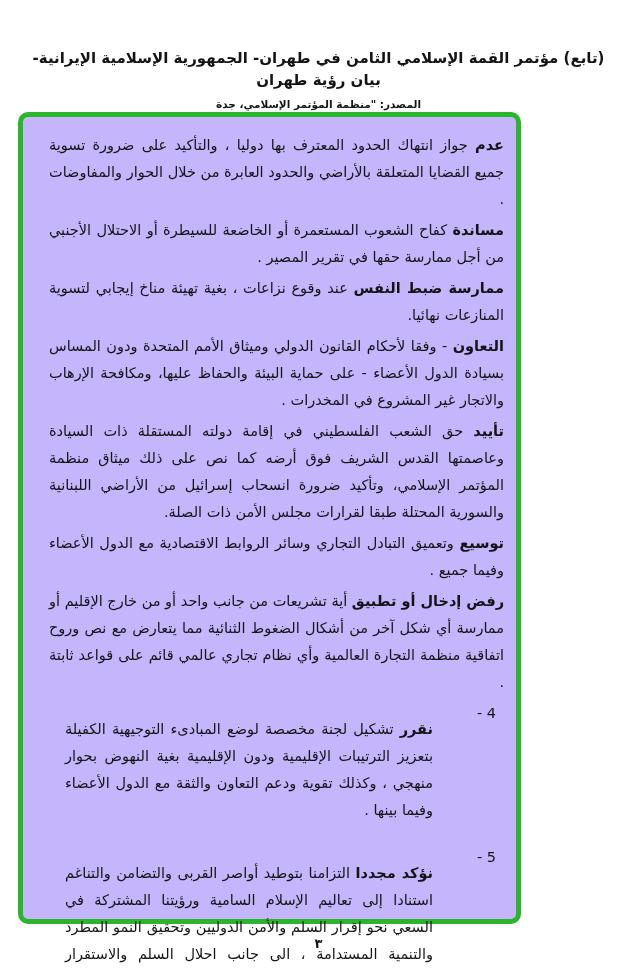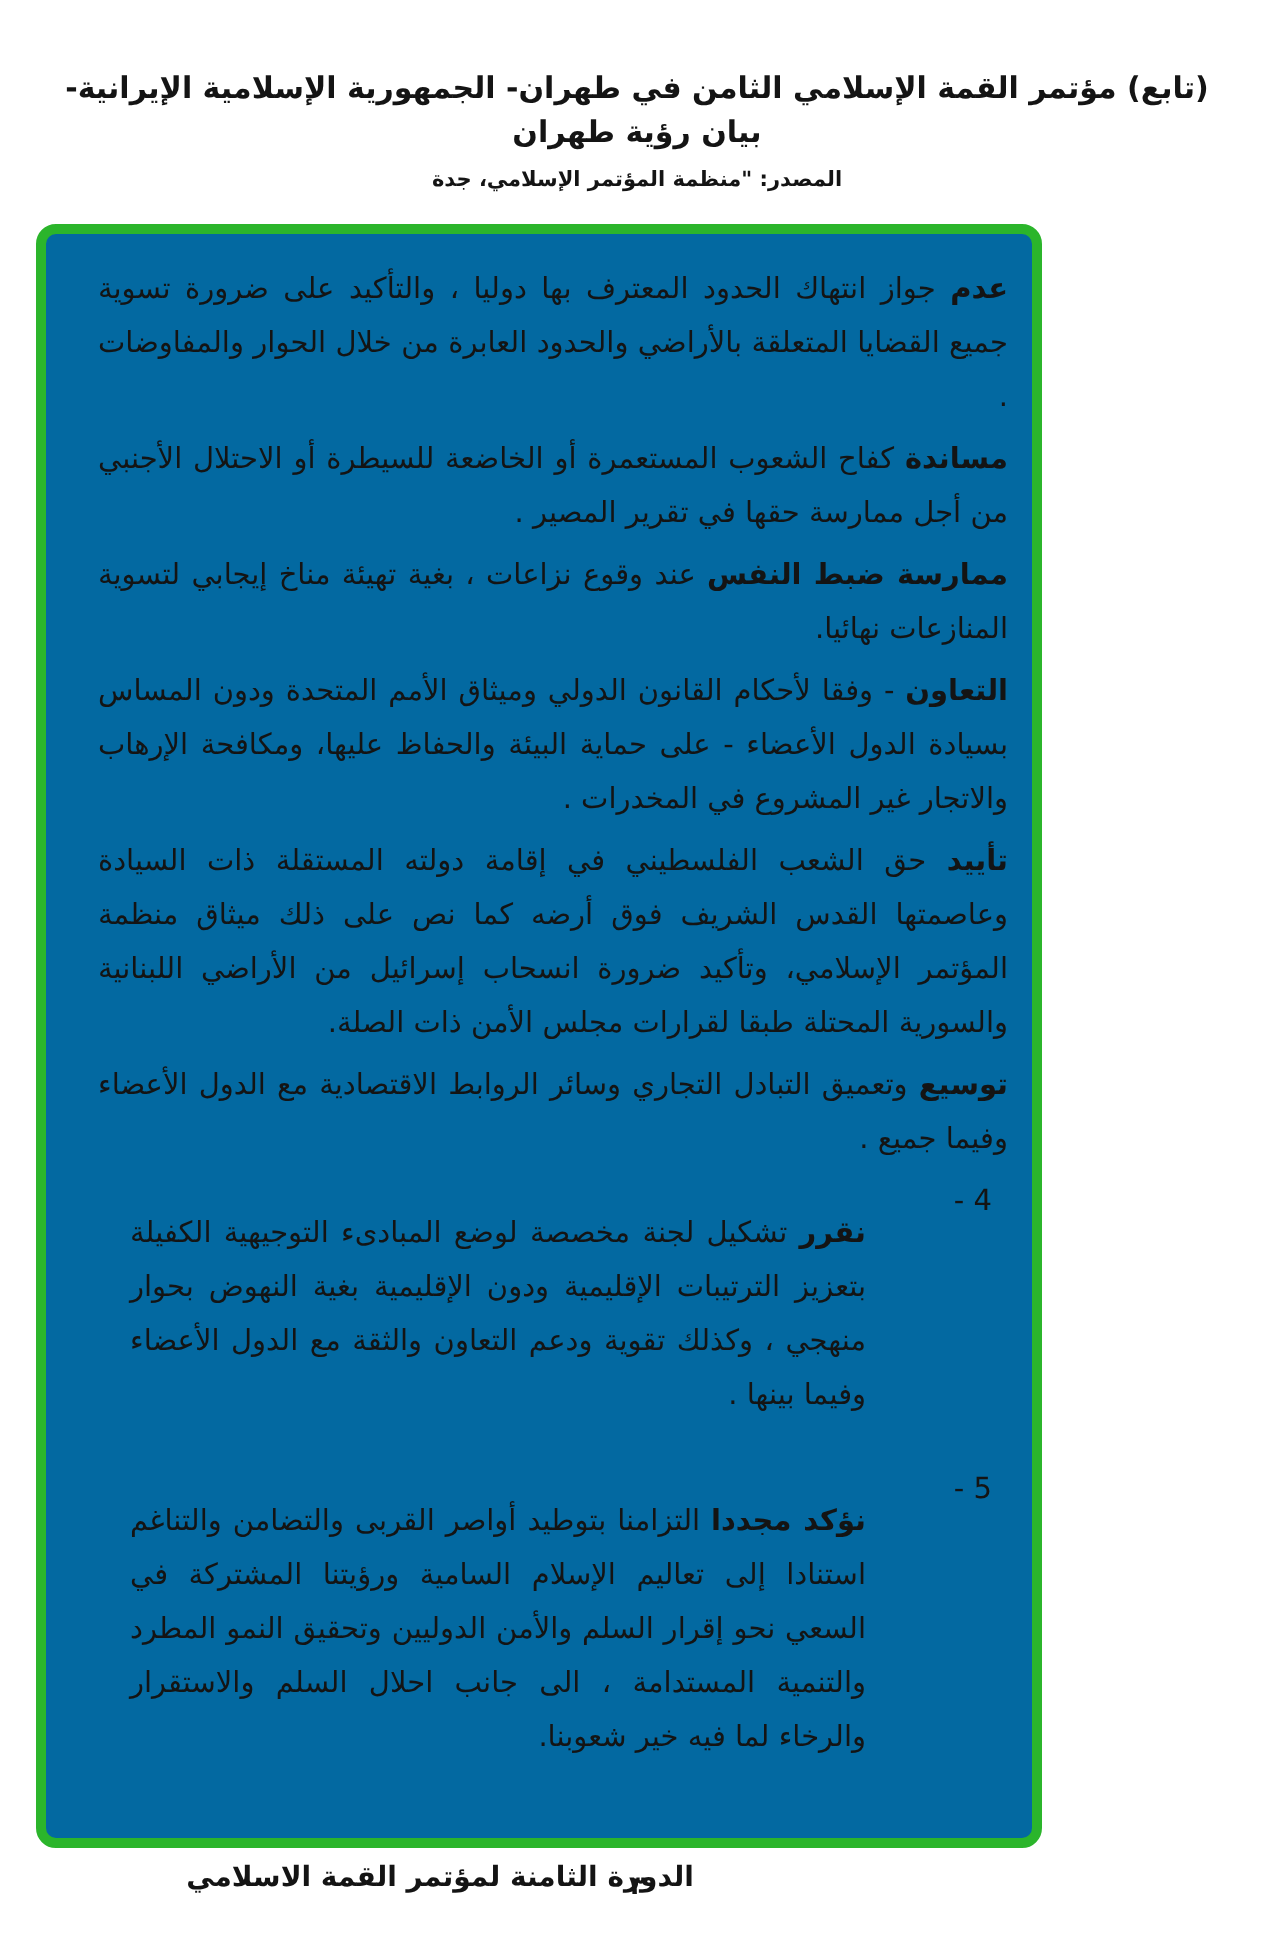--- a/index.html
+++ b/index.html
@@ -6,38 +6,38 @@
   .page {
     position:relative;
     width:637px; height:969px;
     margin:0 auto;
     background:#ffffff;
     font-family:"DejaVu Sans", sans-serif;
     color:#141414;
     direction:rtl;
     overflow:hidden;
   }
-  .doc-header { padding-top:34px; text-align:center; }
+  .doc-header { padding-top:48px; text-align:center; }
   .doc-title {
     margin:0 22px;
     font-size:15px; font-weight:bold; line-height:1.45;
   }
   .doc-source {
     margin-top:6px;
     font-size:10.5px; font-weight:bold;
   }
   .content-box {
     position:absolute;
     left:18px; top:112px;
     width:503px; height:812px;
     box-sizing:border-box;
     border:5px solid #2bb52b;
     border-radius:10px;
     padding:15px 12px 0 26px;
-    background:#0369a1;
+    background:#c4b5fd;
   }
   .para {
     margin:0 0 4px 0;
     font-size:14.5px;
     line-height:27px;
     text-align:justify;
     text-justify:inter-word;
   }
   .lead { font-weight:bold; }
   .num-item { display:flex; margin:0 0 4px 0; }
@@ -97,20 +97,23 @@
     </p>
 
     <p class="para">
       <span class="lead">تأييد</span><span> حق الشعب الفلسطيني في إقامة دولته المستقلة ذات السيادة وعاصمتها القدس الشريف فوق أرضه كما نص على ذلك ميثاق منظمة المؤتمر الإسلامي، وتأكيد ضرورة انسحاب إسرائيل من الأراضي اللبنانية والسورية المحتلة طبقا لقرارات مجلس الأمن ذات الصلة.</span>
     </p>
 
     <p class="para">
       <span class="lead">توسيع</span><span> وتعميق التبادل التجاري وسائر الروابط الاقتصادية مع الدول الأعضاء وفيما جميع .</span>
     </p>
 
+    <p class="para">
+      <span class="lead">رفض إدخال أو تطبيق</span><span> أية تشريعات من جانب واحد أو من خارج الإقليم أو ممارسة أي شكل آخر من أشكال الضغوط الثنائية مما يتعارض مع نص وروح اتفاقية منظمة التجارة العالمية وأي نظام تجاري عالمي قائم على قواعد ثابتة .</span>
+    </p>
 
     <div class="num-item">
       <div class="num-marker">- 4</div>
       <p class="para num-text">
         <span class="lead">نقرر</span><span> تشكيل لجنة مخصصة لوضع المبادىء التوجيهية الكفيلة بتعزيز الترتيبات الإقليمية ودون الإقليمية بغية النهوض بحوار منهجي ، وكذلك تقوية ودعم التعاون والثقة مع الدول الأعضاء وفيما بينها .</span>
       </p>
     </div>
 
     <div class="num-item">
       <div class="num-marker">- 5</div>

